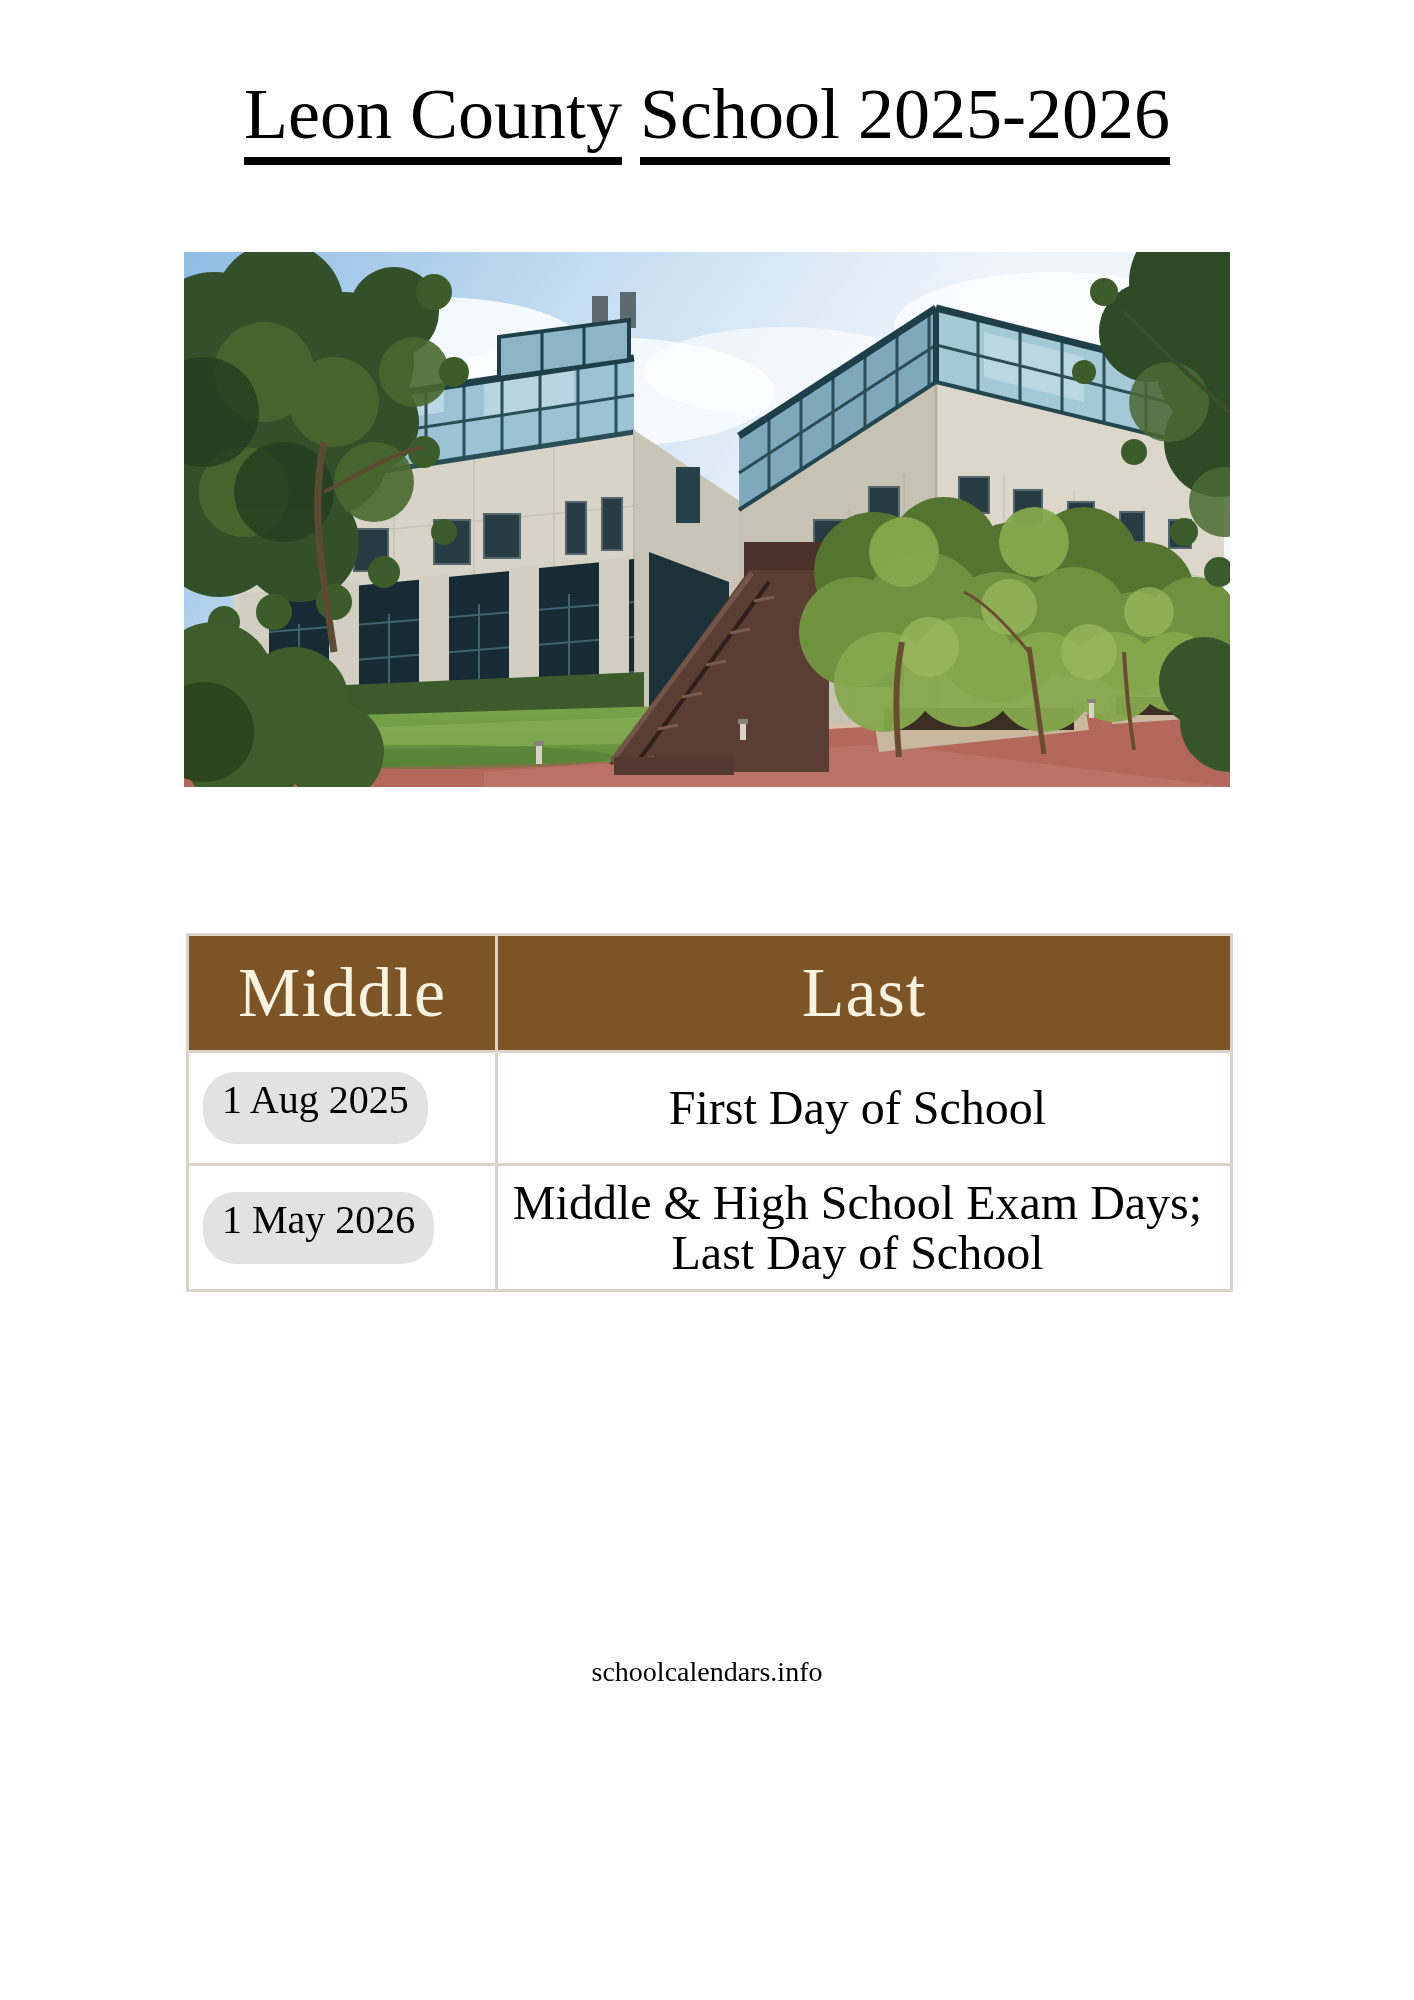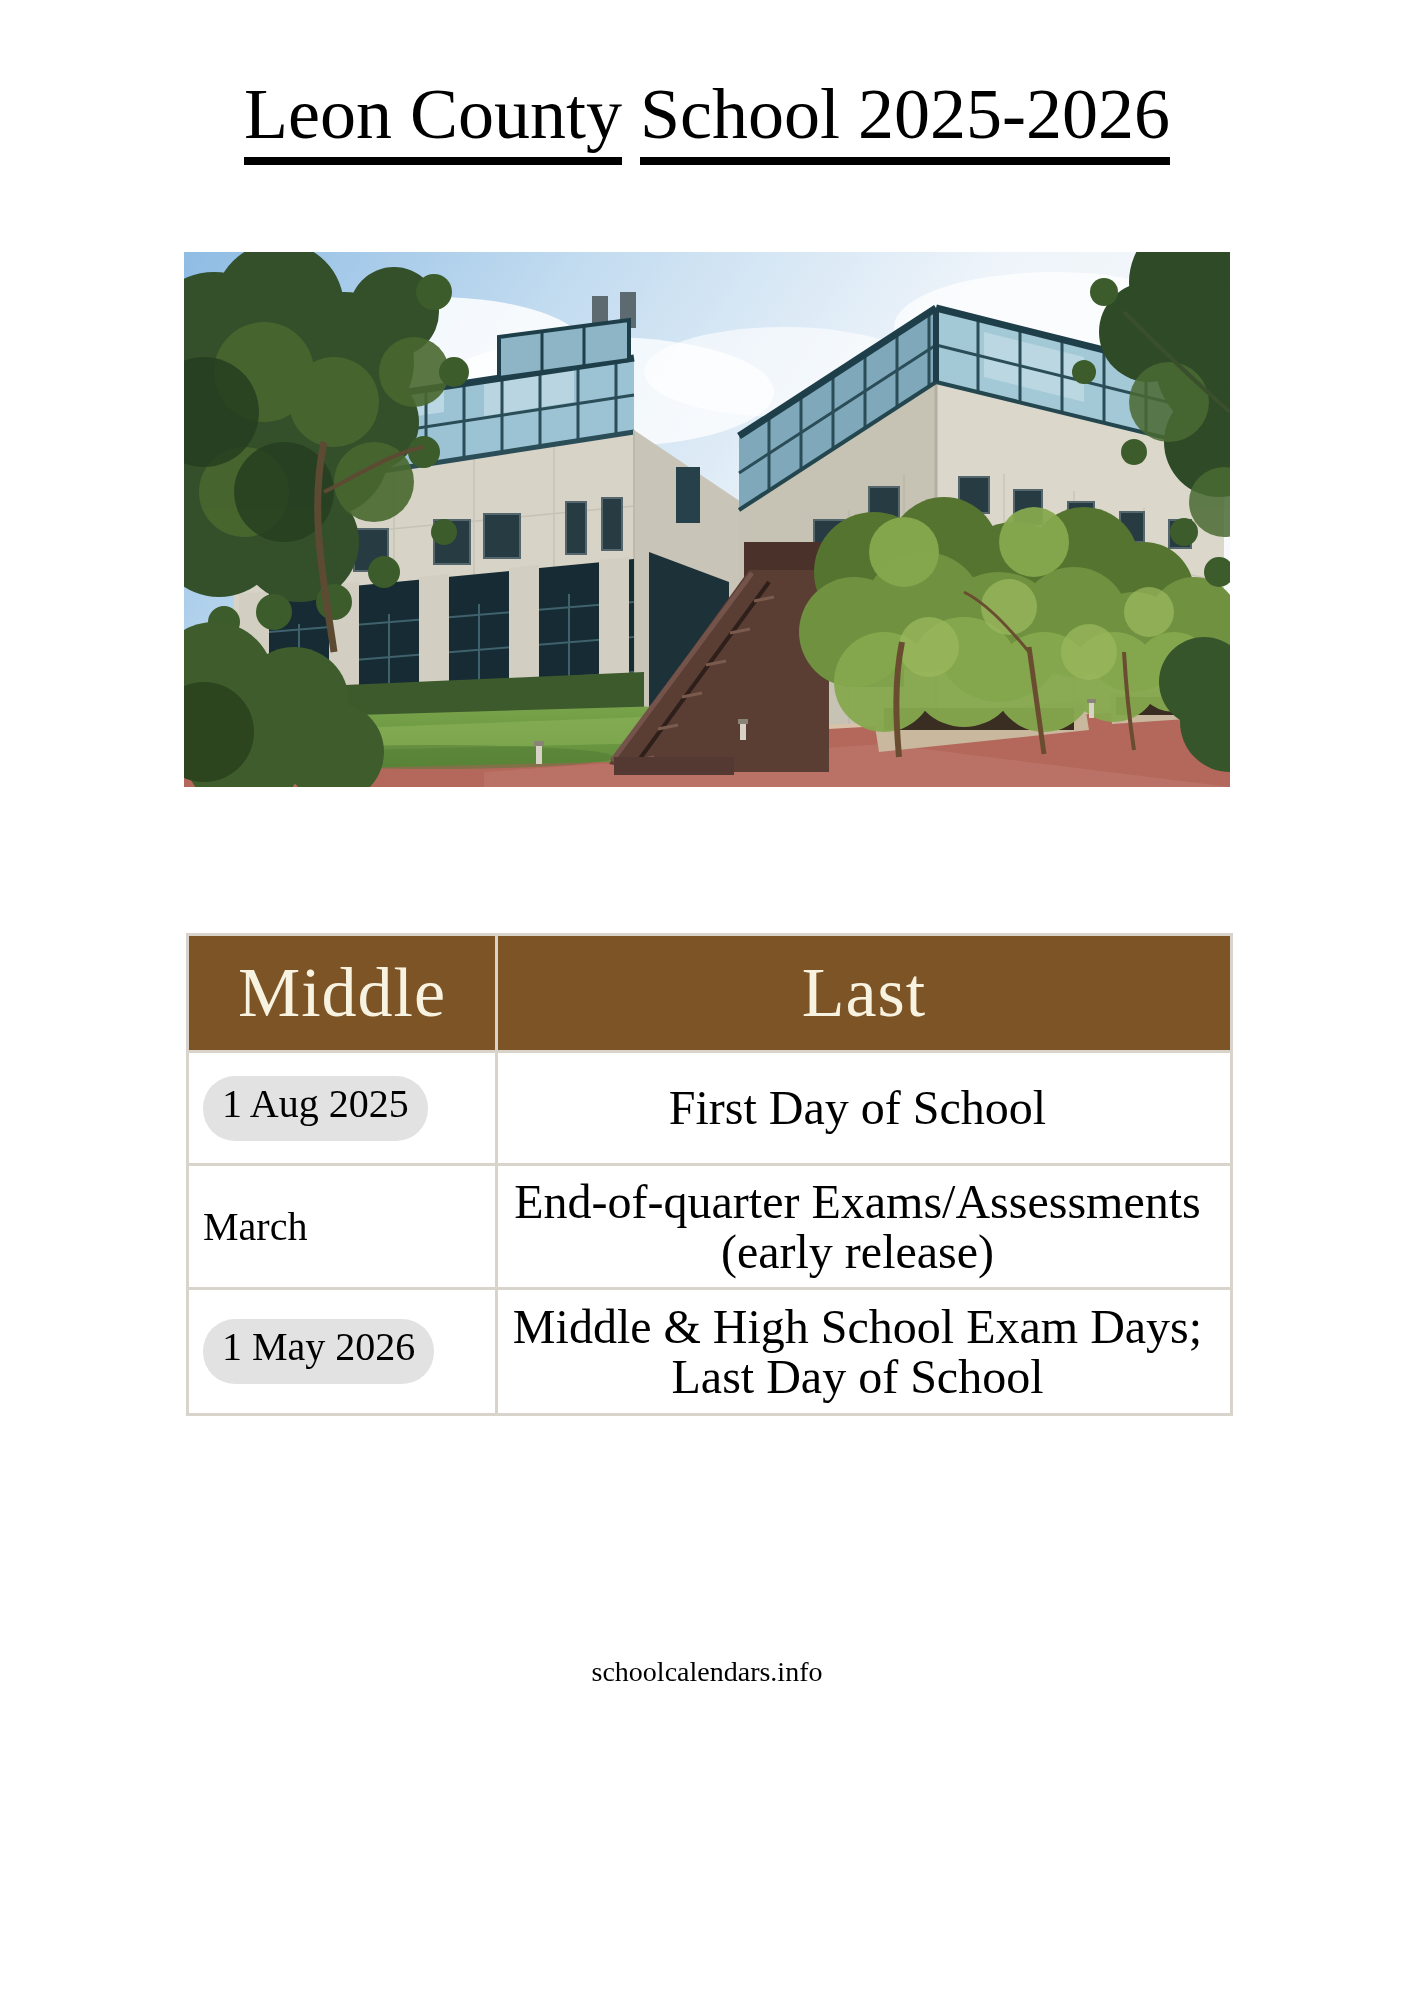--- a/index.html
+++ b/index.html
@@ -53,21 +53,21 @@
   td.event-cell{
     padding:8px 26px 8px 13px;font-size:48px;line-height:50px;
     vertical-align:middle;text-align:center;
   }
   .row-0 td{height:113px;}
   .row-1 td{height:126px;}
   .row-2 td{height:124px;}
   .row-3 td{height:126px;}
   .month-text{display:inline-block;font-size:40px;line-height:48px;}
   .month-text.pill{
-    background:var(--pill-bg);border-radius:32px;padding:4px 19px 13px 19px;
+    background:var(--pill-bg);border-radius:32px;padding:4px 19px 20px 19px;
   }
 
   
   .site-footer{
     position:absolute;top:1652px;left:0;width:1414px;
     text-align:center;font-size:28px;line-height:40px;
   }
 </style>
 </head>
 <body>
@@ -323,24 +323,20 @@
       <tr>
         <th>Middle</th>
         <th>Last</th>
       </tr>
     </thead>
     <tbody>
       <tr class="row-0">
         <td class="month-cell"><span class="month-text pill">1 Aug 2025</span></td>
         <td class="event-cell">First Day of School</td>
       </tr>
-      <tr class="row-2">
-        <td class="month-cell"><span class="month-text">March</span></td>
-        <td class="event-cell">End-of-quarter Exams/Assessments (early release)</td>
-      </tr>
       <tr class="row-3">
         <td class="month-cell"><span class="month-text pill">1 May 2026</span></td>
         <td class="event-cell">Middle &amp; High School Exam Days; Last Day of School</td>
       </tr>
     </tbody>
   </table>
 
   <div class="site-footer">schoolcalendars.info</div>
 
 </div>

